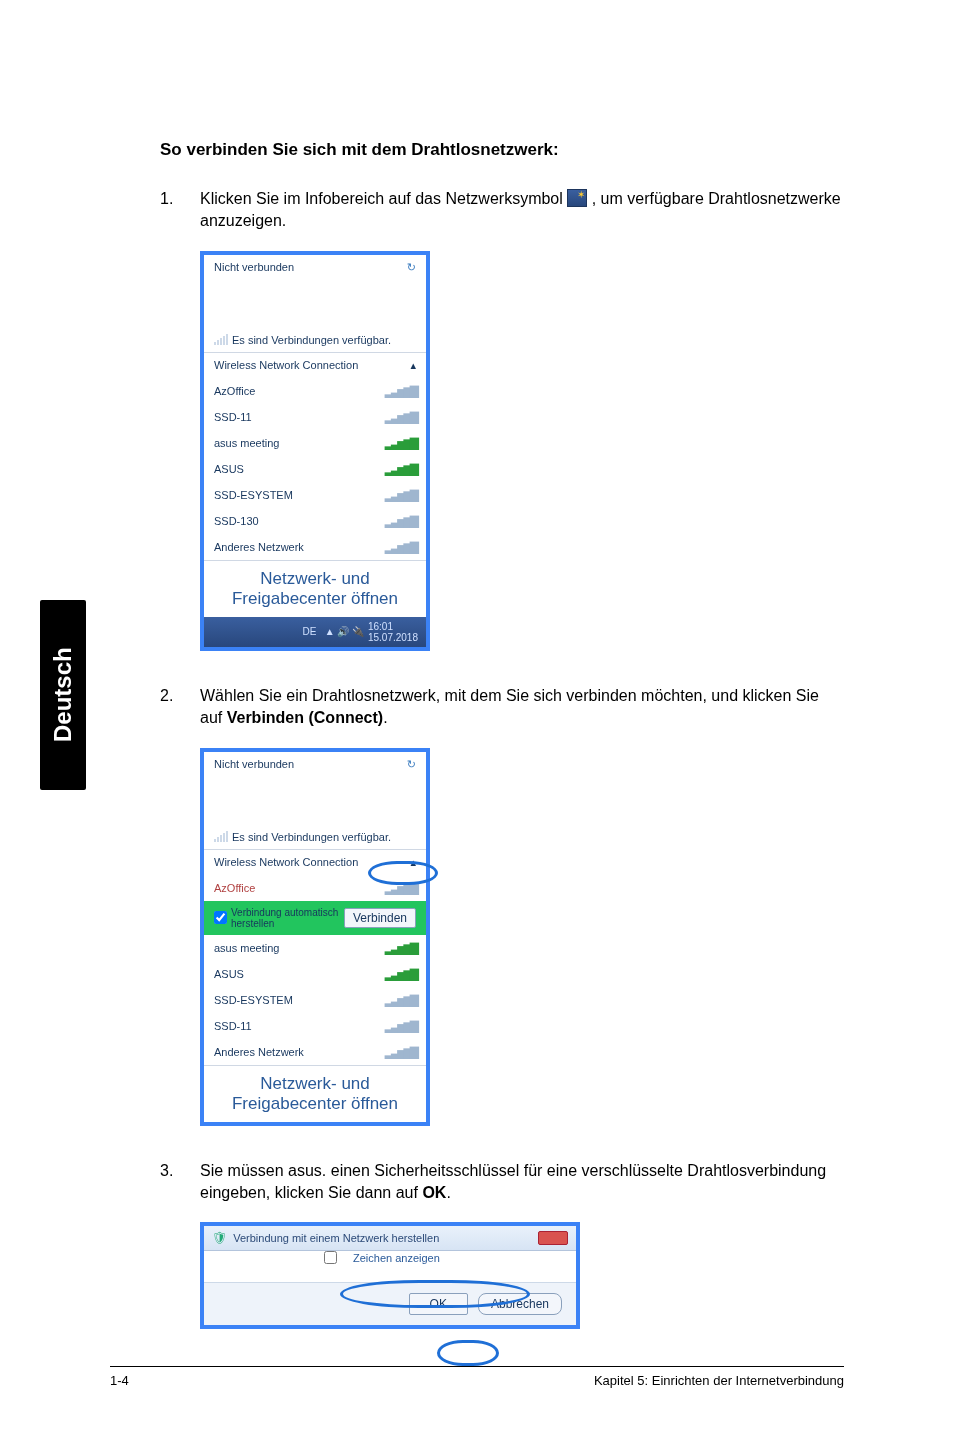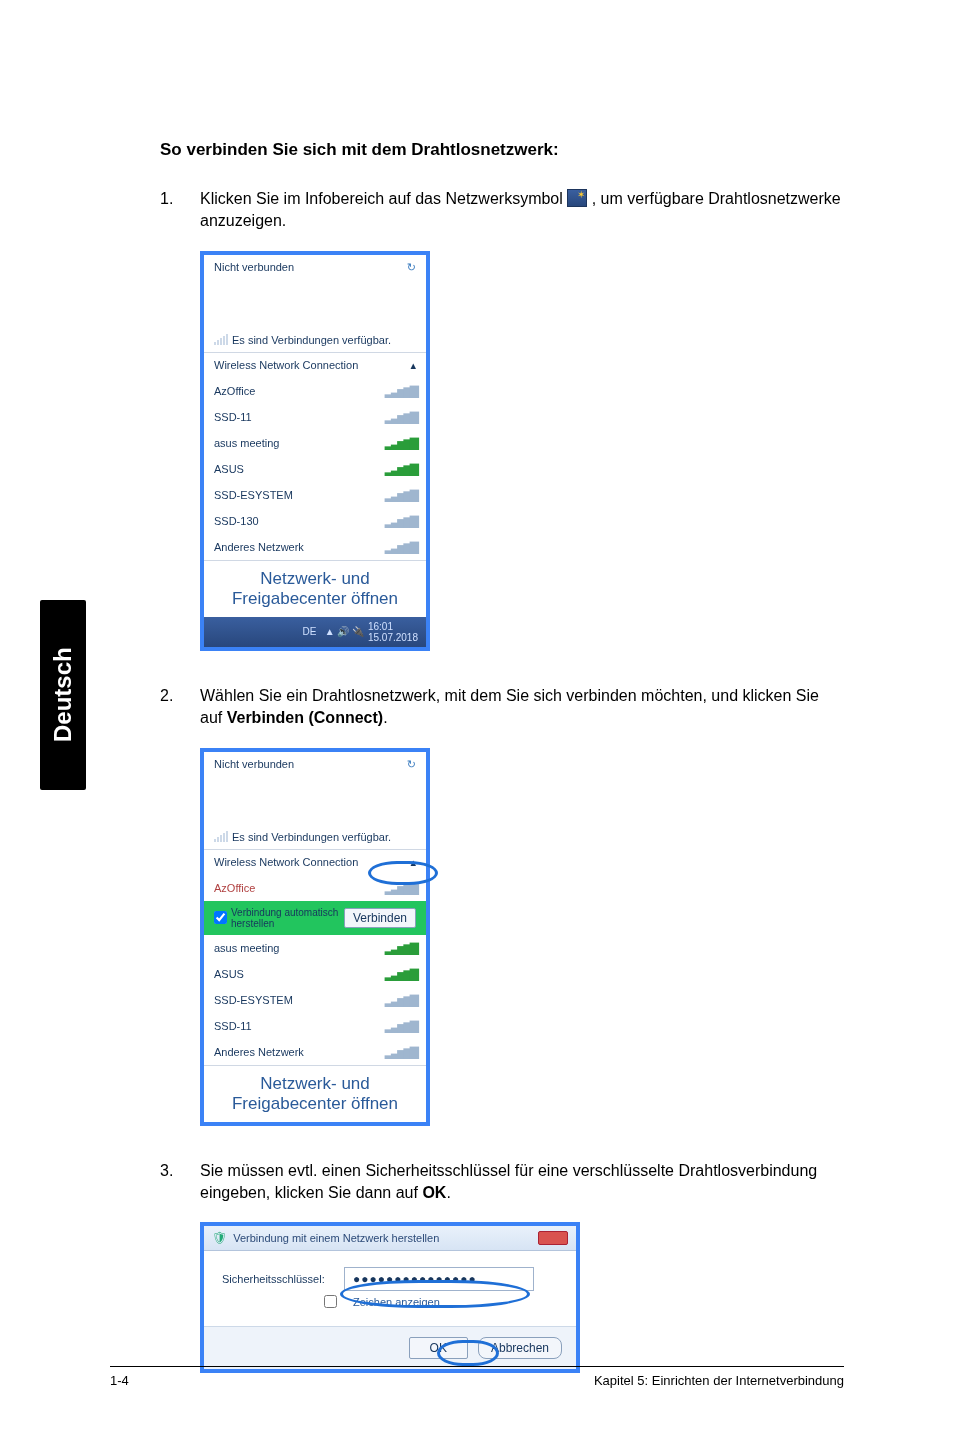--- a/index.html
+++ b/index.html
@@ -185,38 +185,34 @@
           <span class="sig b">▂▃▅▆▇</span>
         </div>
       <div class="center-link">Netzwerk- und Freigabecenter öffnen</div>
     </div>
     <div class="oval" style="left:168px; top:113px; width:70px; height:24px;"></div>
   </div>
 
   <div class="step">
     <div class="step-num">3.</div>
     <div class="step-body">
-      <span>Sie müssen evtl. einen Sicherheitsschlüssel für eine verschlüsselte Drahtlosverbindung eingeben, klicken Sie dann auf </span>
+      <span>Sie müssen asus. einen Sicherheitsschlüssel für eine verschlüsselte Drahtlosverbindung eingeben, klicken Sie dann auf </span>
       <b>OK</b><span>.</span>
     </div>
   </div>
 
   <div class="shot" style="position:relative;">
     <div class="win3">
       <div class="titlebar">
         <span style="display:flex;align-items:center;gap:6px;">
           <span style="color:#2a7; font-size:12px;">🛡</span>
           <span>Verbindung mit einem Netzwerk herstellen</span>
         </span>
         <span class="closebox"></span>
       </div>
-      <div class="field">
-        <span style="width:110px;">Sicherheitsschlüssel:</span>
-        <span class="textin">●●●●●●●●●●●●●●●</span>
-      </div>
       <div class="chk">
         <input type="checkbox" style="">
         <span>Zeichen anzeigen</span>
       </div>
       <div class="dlgbtns">
         <span class="btn" style="padding:3px 20px;">OK</span>
         <span class="btn" style="padding:3px 12px;border-radius:8px;">Abbrechen</span>
       </div>
     </div>
     <div class="oval" style="left:140px; top:58px; width:190px; height:28px;"></div>

